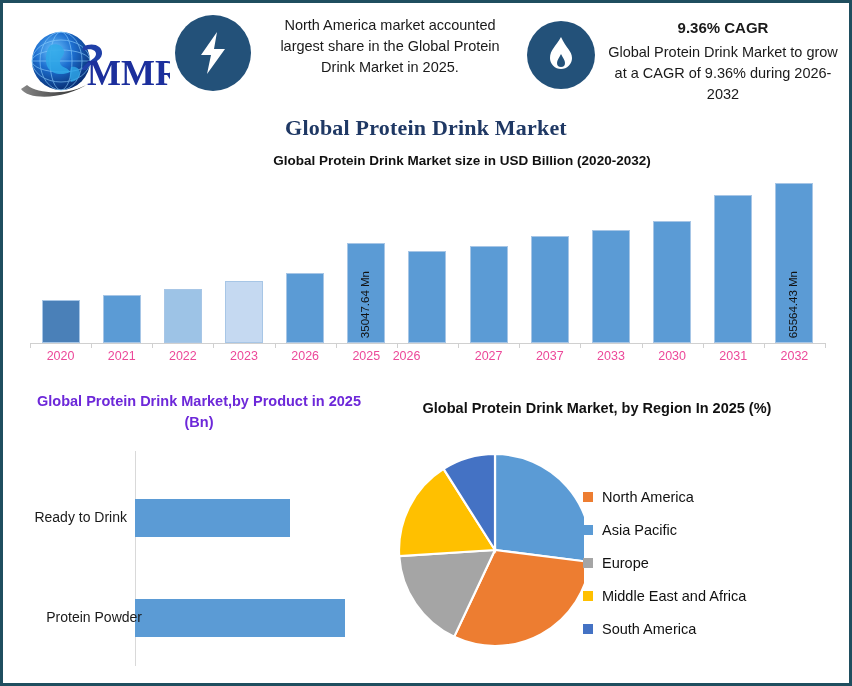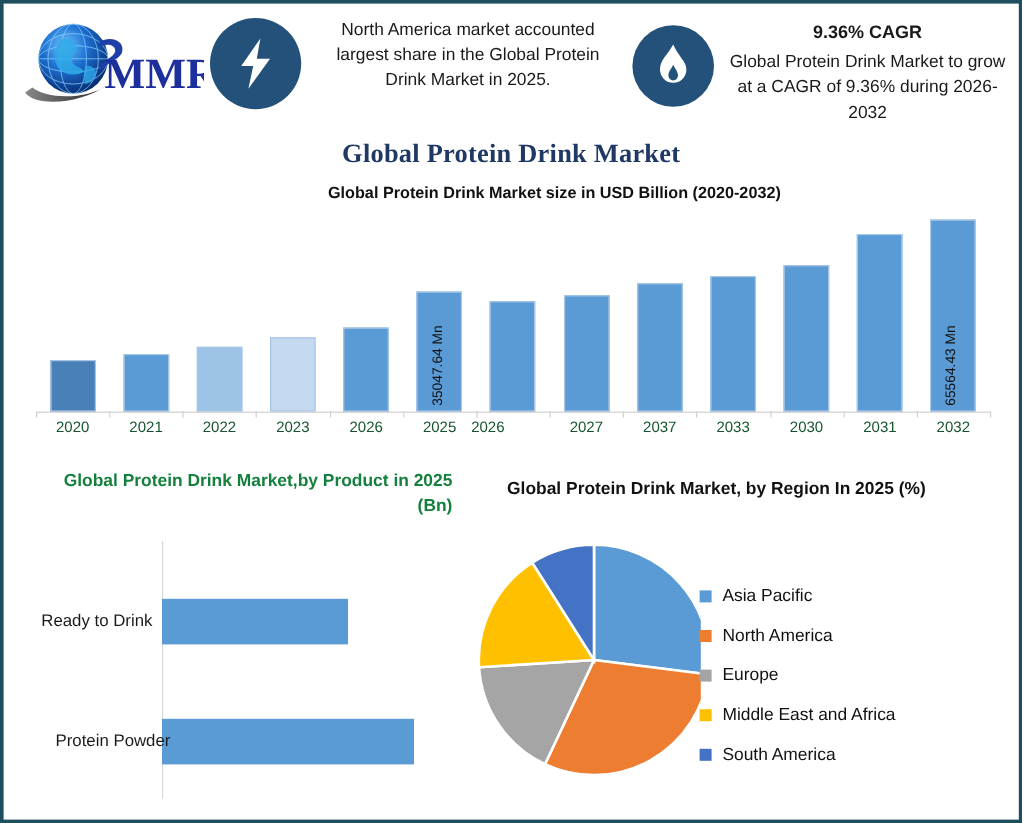--- a/index.html
+++ b/index.html
@@ -4,21 +4,21 @@
 <style>
   html,body{margin:0;padding:0;background:#fff;}
   body{font-family:"Liberation Sans",sans-serif;}
   #page{
     position:relative;width:852px;height:686px;box-sizing:border-box;
     background:#ffffff;border:3px solid #1f4e5f;overflow:hidden;
   }
 
   
   #header{position:absolute;left:0;top:0;width:846px;height:110px;}
-  .logo-wrap{position:absolute;left:12px;top:8px;width:155px;height:85px;}
+  .logo-wrap{position:absolute;left:12px;top:20px;width:155px;height:85px;}
   .logo-svg{position:absolute;left:0;top:0;}
   .badge-icon{
     position:absolute;border-radius:50%;background:#235179;
     display:flex;align-items:center;justify-content:center;
   }
   #bolt-badge{left:172px;top:12px;width:76px;height:76px;}
   #flame-badge{left:524px;top:18px;width:68px;height:68px;}
 
   .hdr-text{
     position:absolute;text-align:center;color:#1a1a1a;
@@ -56,28 +56,28 @@
     position:relative;
   }
   .bar-tick{
     position:absolute;top:190px;width:1px;height:5px;background:#d0d0d0;
   }
   .bar-vert-text{
     position:absolute;writing-mode:vertical-rl;transform:rotate(180deg);
     font-size:11.5px;color:#111;white-space:nowrap;left:50%;margin-left:-7px;
   }
   .bar-xlabel{
-    position:absolute;top:196px;text-align:center;font-size:12.5px;color:#14532d;
+    position:absolute;top:196px;text-align:center;font-size:12.5px;color:#ec4899;
   }
 
   
   #hbar-block{position:absolute;left:4px;top:388px;width:380px;height:290px;}
   #hbar-title{
-    position:absolute;left:14px;top:0;width:356px;text-align:right;
-    font-weight:bold;font-size:14.5px;color:#15803d;line-height:1.45;
+    position:absolute;left:14px;top:0;width:356px;text-align:center;
+    font-weight:bold;font-size:14.5px;color:#6d28d9;line-height:1.45;
   }
   #hbar-plot{position:absolute;left:128px;top:60px;width:240px;height:215px;}
   #hbar-axisline{position:absolute;left:128px;top:60px;width:1px;height:215px;background:#d9d9d9;}
   .hbar{position:absolute;left:0;height:38px;background:#5b9bd5;}
   .hbar-label{
     position:absolute;right:382px;text-align:right;font-size:14px;color:#1a1a1a;
     white-space:nowrap;
   }
 
   
@@ -244,28 +244,28 @@
     <div id="pie-title">Global Protein Drink Market, by Region In 2025 (%)</div>
     <svg id="pie-svg" width="185" height="200" viewBox="0 0 185 200">
         <path d="M 96 100 L 96.00 4.00 A 96 96 0 0 1 191.24 112.03 Z" fill="#5b9bd5" stroke="#ffffff" stroke-width="2.2"></path>
         <path d="M 96 100 L 191.24 112.03 A 96 96 0 0 1 55.13 186.86 Z" fill="#ed7d31" stroke="#ffffff" stroke-width="2.2"></path>
         <path d="M 96 100 L 55.13 186.86 A 96 96 0 0 1 0.19 106.03 Z" fill="#a5a5a5" stroke="#ffffff" stroke-width="2.2"></path>
         <path d="M 96 100 L 0.19 106.03 A 96 96 0 0 1 44.56 18.94 Z" fill="#ffc000" stroke="#ffffff" stroke-width="2.2"></path>
         <path d="M 96 100 L 44.56 18.94 A 96 96 0 0 1 96.00 4.00 Z" fill="#4472c4" stroke="#ffffff" stroke-width="2.2"></path>
       </svg>
     <div id="pie-legend">
         <div class="legend-row">
+          <span class="legend-swatch" style="background: rgb(237, 125, 49);"></span>
+          <span class="legend-text">North America</span>
+        </div>
+        <div class="legend-row">
           <span class="legend-swatch" style="background: rgb(91, 155, 213);"></span>
           <span class="legend-text">Asia Pacific</span>
         </div>
         <div class="legend-row">
-          <span class="legend-swatch" style="background: rgb(237, 125, 49);"></span>
-          <span class="legend-text">North America</span>
-        </div>
-        <div class="legend-row">
           <span class="legend-swatch" style="background: rgb(165, 165, 165);"></span>
           <span class="legend-text">Europe</span>
         </div>
         <div class="legend-row">
           <span class="legend-swatch" style="background: rgb(255, 192, 0);"></span>
           <span class="legend-text">Middle East and Africa</span>
         </div>
         <div class="legend-row">
           <span class="legend-swatch" style="background: rgb(68, 114, 196);"></span>
           <span class="legend-text">South America</span>

